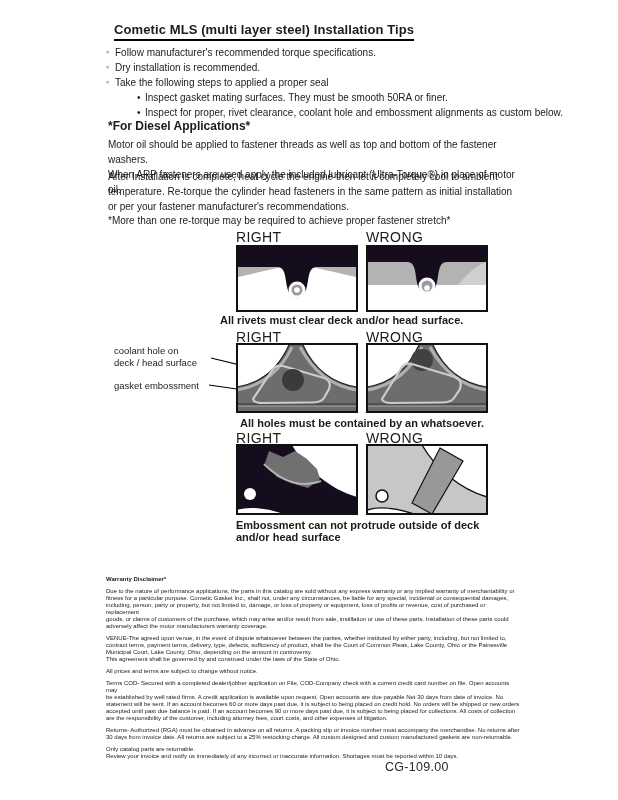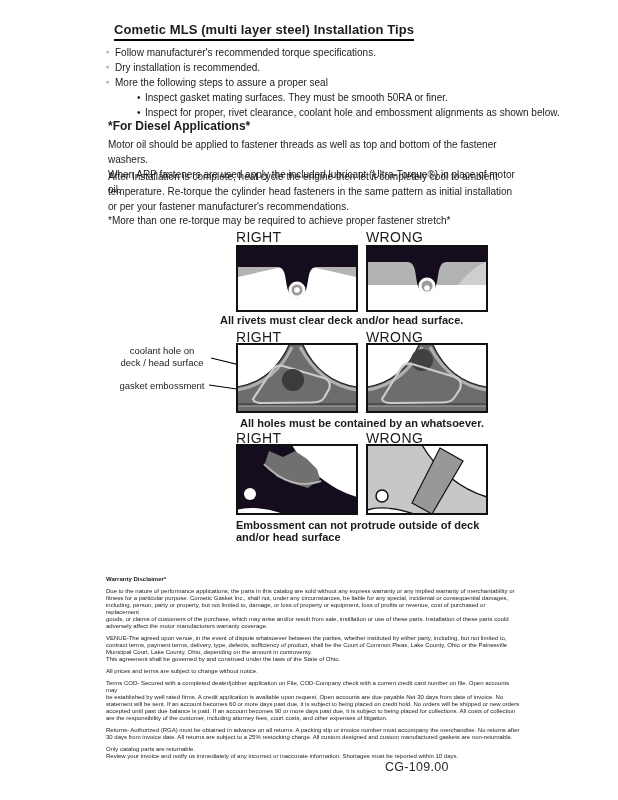--- a/index.html
+++ b/index.html
@@ -16,21 +16,21 @@
   .b-row{display:flex;}
   .b-row .mk{width:9px;font-size:9px;flex:0 0 9px;}
   .b-sub{margin-left:31px;}
   .b-sub .mk{font-size:10px;width:8px;flex:0 0 8px;}
   .h2{font-size:12px;font-weight:bold;}
   .para{font-size:10px;line-height:15px;white-space:pre-line;}
   .dg-header{width:122px;text-align:left;font-size:14px;letter-spacing:0.4px;}
   .dg-caption{font-size:11px;font-weight:bold;white-space:pre-line;}
   .dg-caption.center{width:252px;text-align:center;}
   .dg-box{display:block;}
-  .lbl{font-size:9.5px;line-height:11.5px;white-space:pre-line;text-align:center;width:96px;}
+  .lbl{font-size:9.5px;line-height:11.5px;white-space:pre-line;text-align:left;width:96px;}
   .warranty{width:414px;font-size:6px;line-height:7px;}
   .warranty .wh{font-weight:bold;margin:0 0 5px 0;}
   .warranty p{margin:0 0 5px 0;white-space:pre-line;}
   .footer-code{font-size:12.5px;color:#2a2a2a;letter-spacing:0.3px;}
   svg{display:block;}
 </style>
 </head>
 <body>
 
 <div class="page">
@@ -41,29 +41,29 @@
     <div class="b-row">
       <span class="mk">◦</span>
       <span>Follow manufacturer's recommended torque specifications.</span>
     </div>
     <div class="b-row">
       <span class="mk">◦</span>
       <span>Dry installation is recommended.</span>
     </div>
     <div class="b-row">
       <span class="mk">◦</span>
-      <span>More the following steps to assure a proper seal</span>
+      <span>Take the following steps to applied a proper seal</span>
     </div>
     <div class="b-row b-sub">
       <span class="mk">•</span>
       <span>Inspect gasket mating surfaces.  They must be smooth 50RA or finer.</span>
     </div>
     <div class="b-row b-sub">
       <span class="mk">•</span>
-      <span>Inspect for proper, rivet clearance, coolant hole and embossment alignments as shown below.</span>
+      <span>Inspect for proper, rivet clearance, coolant hole and embossment alignments as custom below.</span>
     </div>
   </div>
 
   <div class="abs para" style="left:108px;top:137px;width:420px;">Motor oil should be applied to fastener threads as well as top and bottom of the fastener washers.
 When ARP fasteners are used apply the included lubricant (Ultra-Torque®) in place of motor oil.</div>
   <div class="abs h2" style="left:108px;top:119px;">*For Diesel Applications*</div>
   <div class="abs para" style="left:108px;top:169px;width:420px;">After Installation is complete, heat cycle the engine then let it completely cool to ambient
 temperature. Re-torque the cylinder head fasteners in the same pattern as initial installation
 or per your fastener manufacturer's recommendations.</div>
   <div class="abs para" style="left:108px;top:213px;width:420px;">*More than one re-torque may be required to achieve proper fastener stretch*</div>

